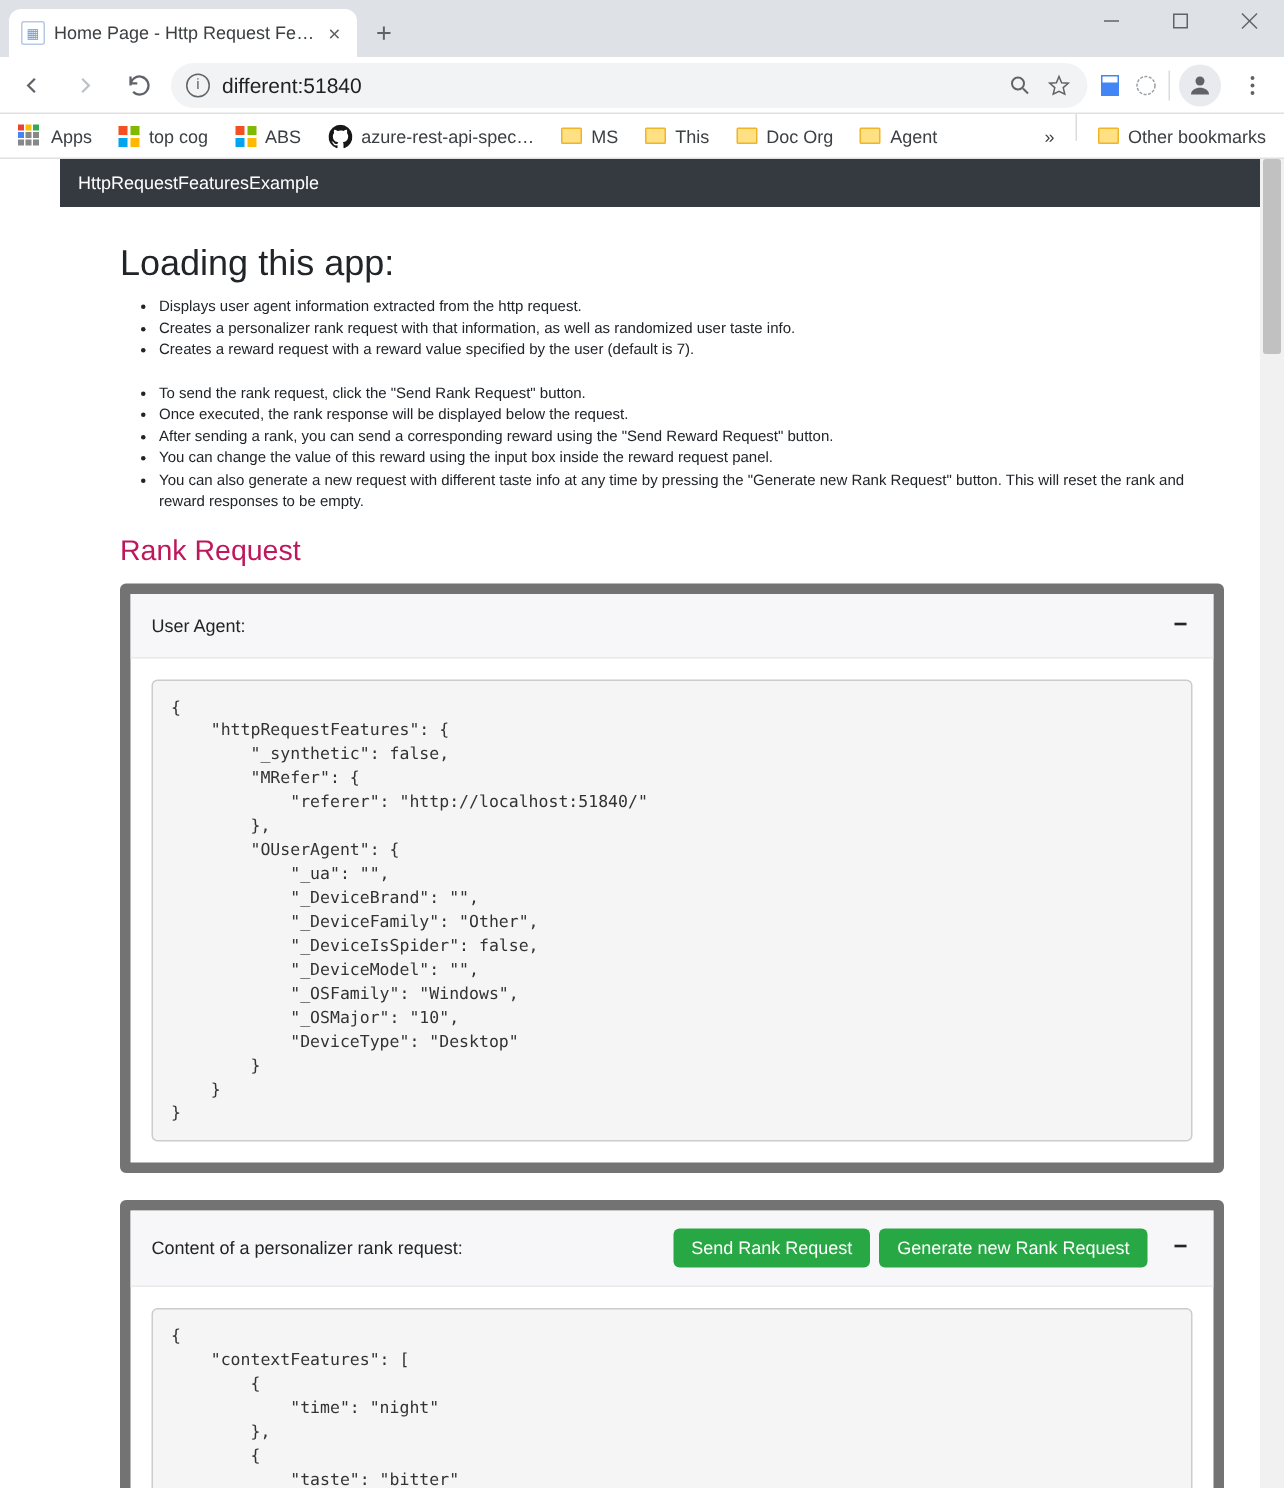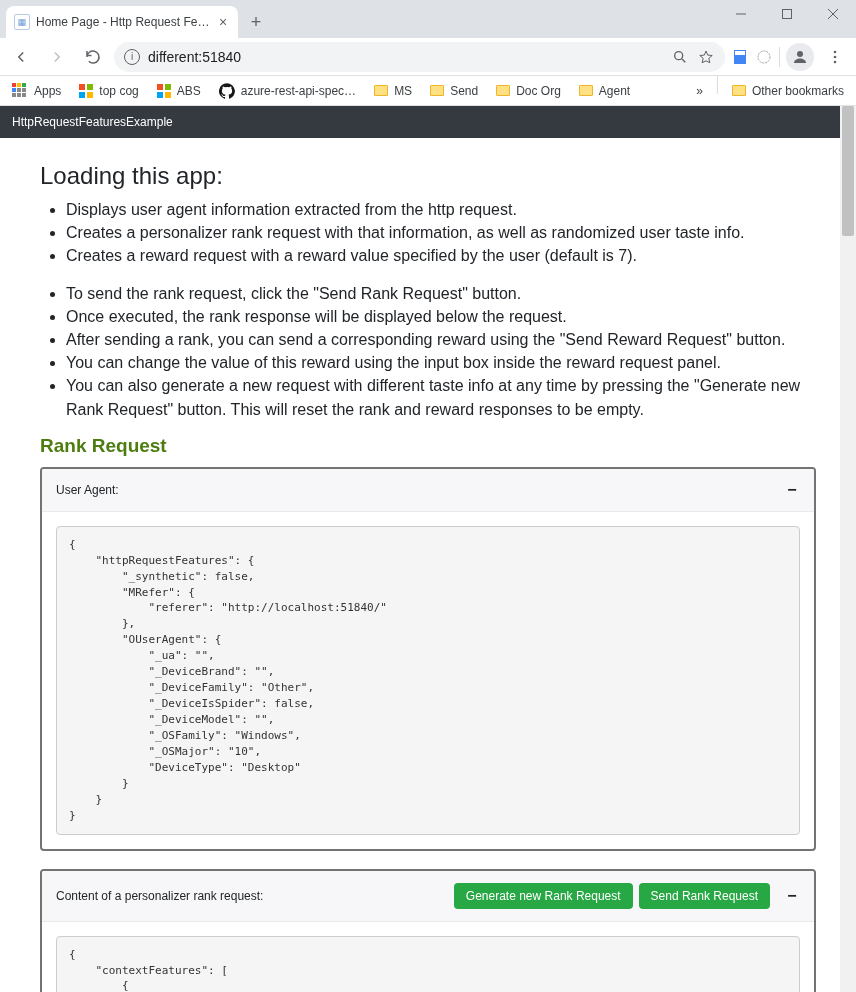--- a/index.html
+++ b/index.html
@@ -31,30 +31,30 @@
   .bm-sep{flex:1}
   .apps-icon{width:16px;height:16px;display:grid;grid-template-columns:repeat(3,4px);grid-template-rows:repeat(3,4px);gap:1px;}
   .apps-icon span{background:#888;width:4px;height:4px}
   .apps-icon span:nth-child(1){background:#ea4335}.apps-icon span:nth-child(2){background:#fbbc04}.apps-icon span:nth-child(3){background:#34a853}.apps-icon span:nth-child(4){background:#4285f4}
   .ms-icon{width:14px;height:14px;display:grid;grid-template-columns:6px 6px;grid-template-rows:6px 6px;gap:2px}
   .ms-icon span:nth-child(1){background:#f25022}.ms-icon span:nth-child(2){background:#7fba00}.ms-icon span:nth-child(3){background:#00a4ef}.ms-icon span:nth-child(4){background:#ffb900}
   .gh-icon{width:16px;height:16px;color:#181717}
   .folder-icon{width:14px;height:11px;background:#ffe082;border:1px solid #f0b429;border-radius:1px;}
 
   
-  .viewport{position:absolute;top:106px;left:0;right:0;bottom:0;overflow:hidden;background:#fff;}
+  .viewport{position:absolute;top:106px;left:0;right:0;bottom:0;overflow:hidden;background:#fff;padding-left:40px;}
   .app-bar{background:#343a40;color:#fff;font-size:12px;padding:9px 12px;}
   .page{padding:12px 40px;}
   h2{font-size:24px;font-weight:500;margin:12px 0 8px;color:#212529}
   ul.desc{margin:4px 0 14px;padding-left:26px}
-  ul.desc li{font-size:16px;color:#212529;line-height:1.45}
-
-  h4.section{font-size:19px;font-weight:700;margin:8px 0 10px;color:#4d7c0f}
-
-  .card{border:2px solid #737373;border-radius:4px;margin-bottom:18px;overflow:hidden}
+  ul.desc li{font-size:10px;color:#212529;line-height:1.45}
+
+  h4.section{font-size:19px;font-weight:400;margin:8px 0 10px;color:#be185d}
+
+  .card{border:7px solid #737373;border-radius:4px;margin-bottom:18px;overflow:hidden}
   .card-header{background:#f7f7f9;border-bottom:1px solid #e9e9e9;padding:12px 14px;display:flex;align-items:center;justify-content:space-between;font-size:12px;color:#212529}
   .card-header .hdr-left{display:flex;align-items:center;gap:10px;flex:1}
   .btns{display:flex;gap:6px}
   .btn{background:#28a745;color:#fff;border:none;border-radius:4px;padding:6px 12px;font-size:12px;cursor:pointer}
   .collapse-ctl{font-weight:bold;font-size:16px;color:#212529;width:16px;text-align:center}
   .card-body{padding:14px}
   pre.code{background:#f5f5f5;border:1px solid #ccc;border-radius:4px;padding:10px 12px;margin:0;font-family:Consolas,monospace;font-size:11px;line-height:1.45;color:#333;white-space:pre;overflow:auto}
 
   
   .vscroll{position:absolute;top:106px;right:0;width:16px;bottom:0;background:#f1f1f1}
@@ -186,21 +186,21 @@
         <path fill="#181717" d="M8 .2a8 8 0 0 0-2.53 15.59c.4.07.55-.17.55-.38v-1.5c-2.23.49-2.7-.95-2.7-.95-.36-.92-.89-1.17-.89-1.17-.73-.5.06-.49.06-.49.8.06 1.23.83 1.23.83.72 1.23 1.88.87 2.34.67.07-.52.28-.87.51-1.07-1.78-.2-3.65-.89-3.65-3.96 0-.87.31-1.59.82-2.15-.08-.2-.36-1.02.08-2.12 0 0 .67-.21 2.2.82A7.6 7.6 0 0 1 8 4.03c.68 0 1.36.09 2 .27 1.53-1.04 2.2-.82 2.2-.82.44 1.1.16 1.92.08 2.12.51.56.82 1.27.82 2.15 0 3.07-1.87 3.75-3.65 3.95.29.25.54.73.54 1.48v2.19c0 .21.15.46.55.38A8 8 0 0 0 8 .2z"></path>
       </svg>
       <span>azure-rest-api-spec…</span>
     </div>
   <div class="bm-item">
       <div class="folder-icon"></div>
       <span>MS</span>
     </div>
   <div class="bm-item">
       <div class="folder-icon"></div>
-      <span>Send</span>
+      <span>This</span>
     </div>
   <div class="bm-item">
       <div class="folder-icon"></div>
       <span>Doc Org</span>
     </div>
   <div class="bm-item">
       <div class="folder-icon"></div>
       <span>Agent</span>
     </div>
   <div class="bm-sep"></div>
@@ -263,22 +263,22 @@
 }</pre>
       </div>
     </div>
 
     <div class="card">
       <div class="card-header">
         <div class="hdr-left">
           <span>Content of a personalizer rank request:</span>
         </div>
         <div class="btns">
+          <button class="btn">Send Rank Request</button>
           <button class="btn">Generate new Rank Request</button>
-          <button class="btn">Send Rank Request</button>
         </div>
         <div class="collapse-ctl" style="margin-left:14px">−</div>
       </div>
       <div class="card-body">
         <pre class="code">{
     "contextFeatures": [
         {
             "time": "night"
         },
         {

